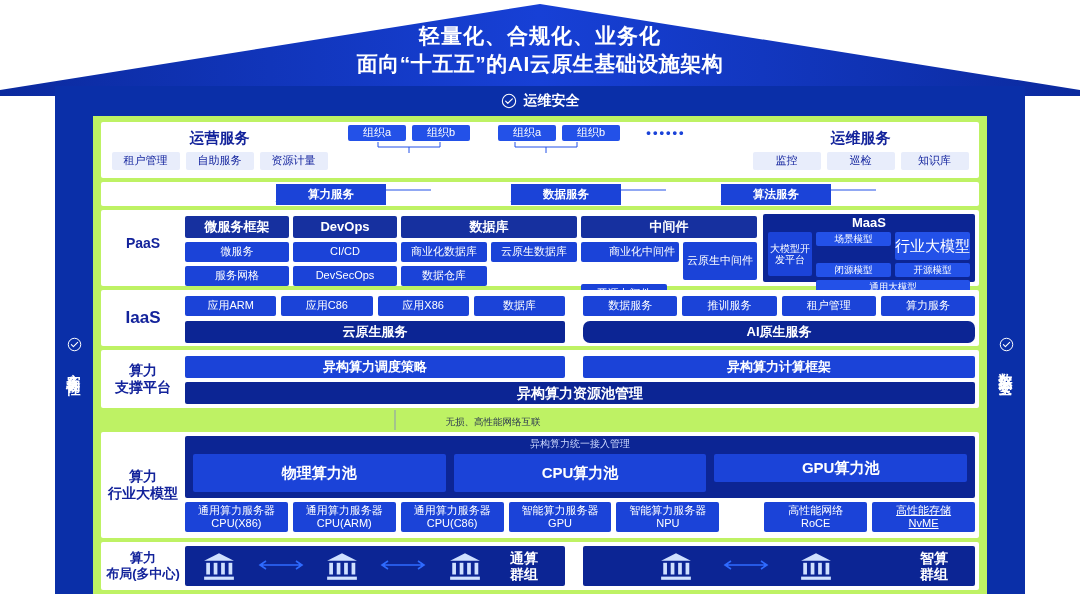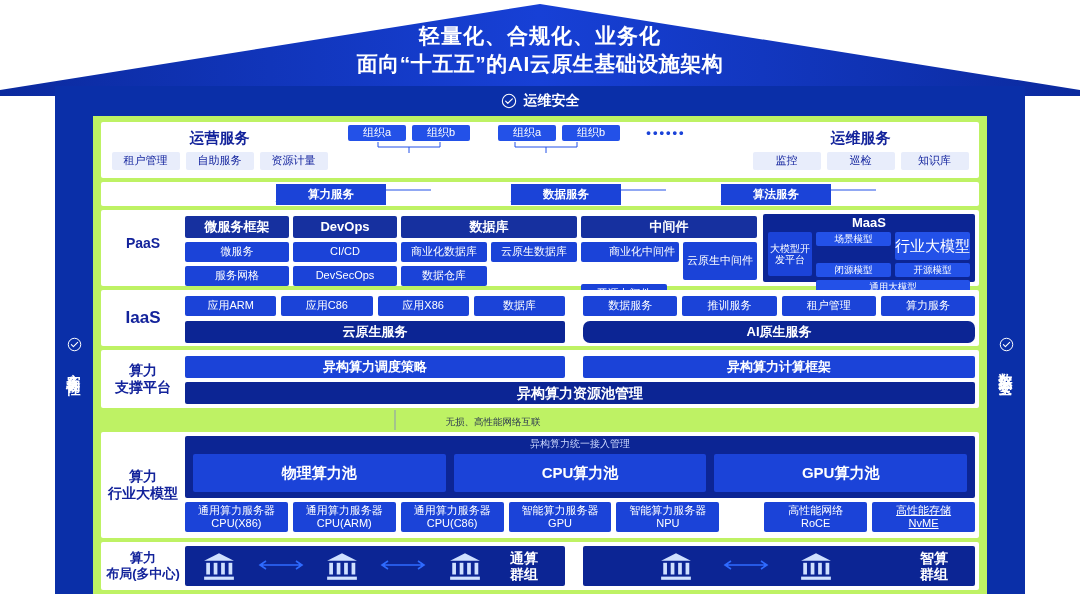--- a/index.html
+++ b/index.html
@@ -273,21 +273,21 @@
     <div class="rowlab" style="position:absolute;left:14px;top:316px;width:72px;height:106px;flex-direction:column;">
       <span>算力</span>
       <span>行业大模型</span>
     </div>
 
     <div style="position:absolute;left:92px;top:320px;width:790px;height:62px;background:#0c2594;border-radius:2px;">
       <div class="cell" style="height:16px;font-size:10px;color:#cdd9ff;">异构算力统一接入管理</div>
       <div style="display:flex;gap:8px;padding:2px 8px 0 8px;">
         <div class="cell" style="flex:1;height:38px;background:#1b43d8;font-size:15px;font-weight:bold;">物理算力池</div>
         <div class="cell" style="flex:1;height:38px;background:#1b43d8;font-size:15px;font-weight:bold;">CPU算力池</div>
-        <div class="cell" style="flex:1;height:38px;background:#1b43d8;font-size:15px;font-weight:bold;">GPU算力池</div>
+        <div class="cell" style="flex:1;height:28px;background:#1b43d8;font-size:15px;font-weight:bold;">GPU算力池</div>
       </div>
     </div>
 
     <div style="position:absolute;left:92px;top:386px;width:790px;display:flex;gap:5px;">
       <div class="cell c-blue" style="flex:1;height:30px;flex-direction:column;">
         <span>通用算力服务器</span>
         <span>CPU(X86)</span>
       </div>
       <div class="cell c-blue" style="flex:1;height:30px;flex-direction:column;">
         <span>通用算力服务器</span>

